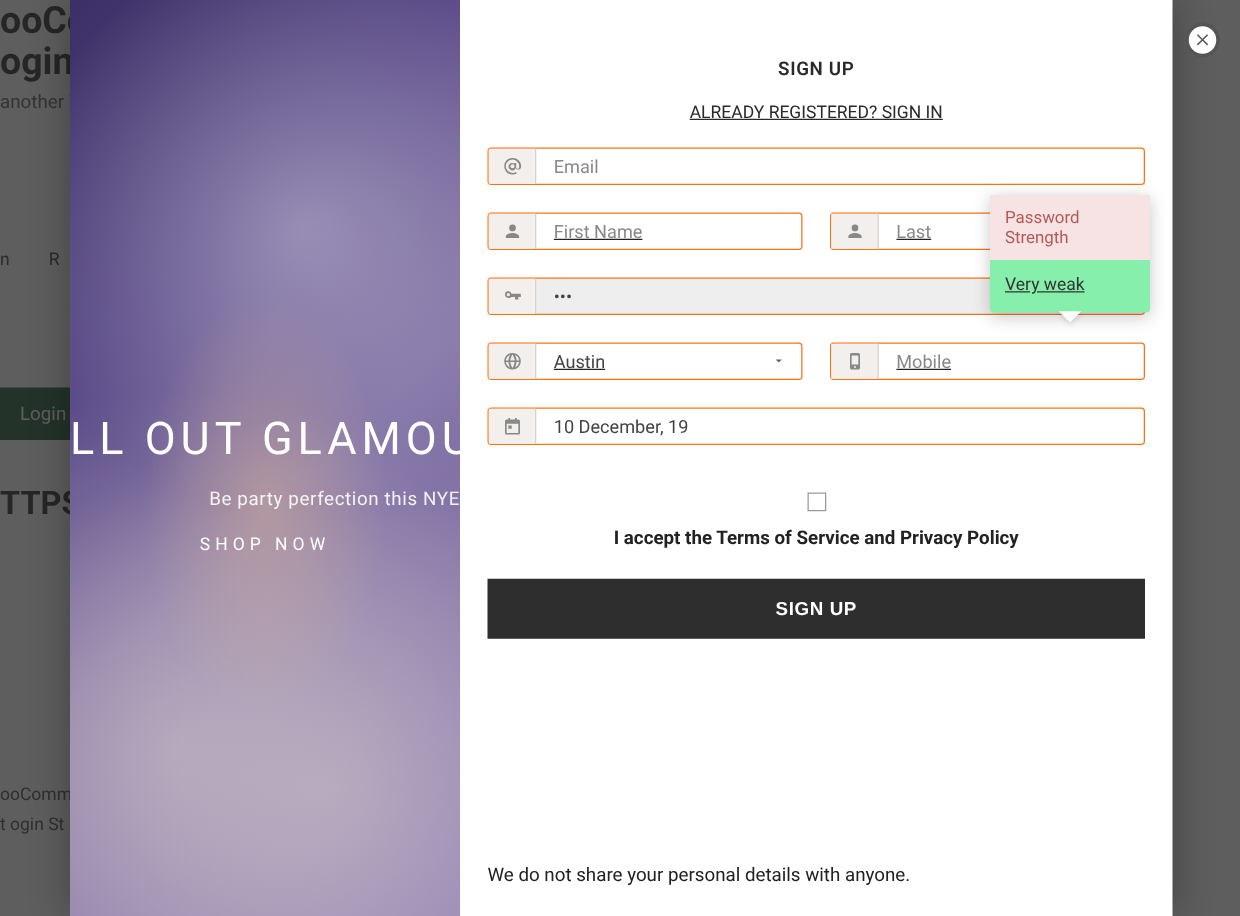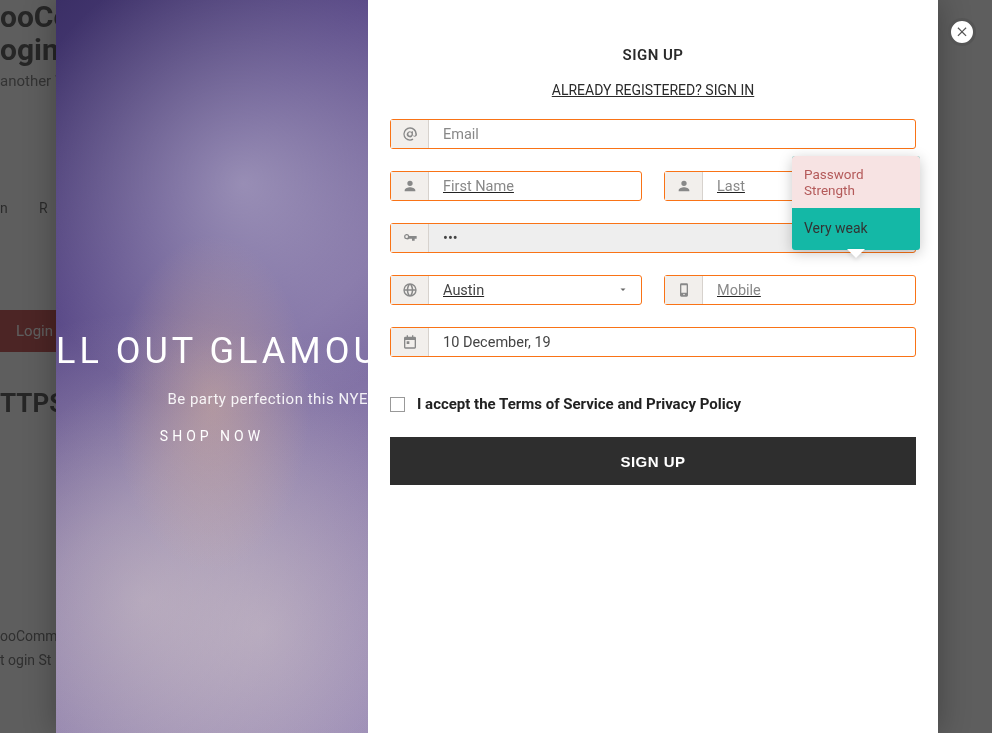--- a/index.html
+++ b/index.html
@@ -15,21 +15,21 @@
 
 
 .bg-page {
   position: absolute;
   inset: 0;
   padding: 0 0 0 0;
 }
 .bg-title { font-size: 30px; font-weight: 700; line-height: 1.1; margin-left: 0; }
 .bg-sub { font-size: 15px; color: #555; margin-top: 6px; }
 .bg-nav { position: absolute; top: 200px; left: 0; font-size: 14px; color: #333; }
-.bg-tabs { position: absolute; top: 310px; left: 0; background:#b91c1c; color:#fff; padding:12px 16px; font-size:15px; }
+.bg-tabs { position: absolute; top: 310px; left: 0; background:#14532d; color:#fff; padding:12px 16px; font-size:15px; }
 .bg-https { position: absolute; top: 388px; left: 0; font-size: 26px; font-weight:700; color:#222; }
 .bg-footer { position:absolute; bottom:60px; left:0; font-size:14px; color:#444; line-height:1.7; }
 
 
 .overlay {
   position: absolute;
   inset: 0;
   background: rgba(40,40,40,0.75);
 }
 
@@ -109,46 +109,46 @@
   flex:1; border:0; outline:0; padding:0 14px; font-size:14.5px; background:transparent; color:#444;
   font-family:inherit;
 }
 .field .static-val { display:flex; align-items:center; }
 .field input::placeholder { color:#888; }
 .field.half { flex:1;text-decoration:underline; }
 .field select { appearance:none; padding-right:30px; cursor:pointer; }
 .select-wrap { position:relative; flex:1; display:flex; }
 .select-caret { position:absolute; right:12px; top:50%; transform:translateY(-50%); pointer-events:none; color:#666; }
 
-.tos-row { display:flex; align-items:center; gap:12px; margin:16px 0 24px 0; }
+.tos-row { display:flex; align-items:center; gap:12px; margin:16px 0 24px 0;flex-direction:column; }
 .tos-check { width:15px; height:15px; border:1px solid #999; cursor:pointer; }
 .tos-label { font-size:15px; font-weight:700; color:#222; }
 
 .submit-btn {
   height:48px; background:#2e2e2e; color:#fff; border:0;
   font-size:15px; font-weight:700; letter-spacing:0.5px; cursor:pointer;
 }
 
 .privacy-note { margin-top:auto; font-size:15px; color:#222; padding-top:20px; }
 
 
 .pw-tip {
   position:absolute;
   top:156px; right:18px;
   width:128px;
-  background:#14b8a6;
+  background:#86efac;
   border-radius:3px;
   box-shadow:0 3px 14px rgba(0,0,0,0.22);
   z-index:15;
 }
 .pw-tip-head {
   background:#f7e3e3; color:#b45a5a;
   font-size:13.5px; padding:10px 12px; border-radius:3px 3px 0 0;
 }
-.pw-tip-body { font-size:14px; padding:12px 12px 14px 12px; color:#333; }
+.pw-tip-body { font-size:14px; padding:12px 12px 14px 12px; color:#333;text-decoration:underline; }
 .pw-tip::after{
   content:""; position:absolute; bottom:-8px; left:50%; transform:translateX(-50%);
   border-left:9px solid transparent; border-right:9px solid transparent; border-top:9px solid #fff;
   filter:drop-shadow(0 2px 2px rgba(0,0,0,0.12));
 }
 </style>
 </head>
 <body>
 
 <div class="bg-page">
@@ -282,14 +282,15 @@
       </div>
     </div>
 
     <div class="tos-row">
       <div class="tos-check"></div>
       <div class="tos-label">I accept the Terms of Service and Privacy Policy</div>
     </div>
 
     <button class="submit-btn">SIGN UP</button>
 
+    <div class="privacy-note">We do not share your personal details with anyone.</div>
   </div>
 </div>
 
 </body></html>

